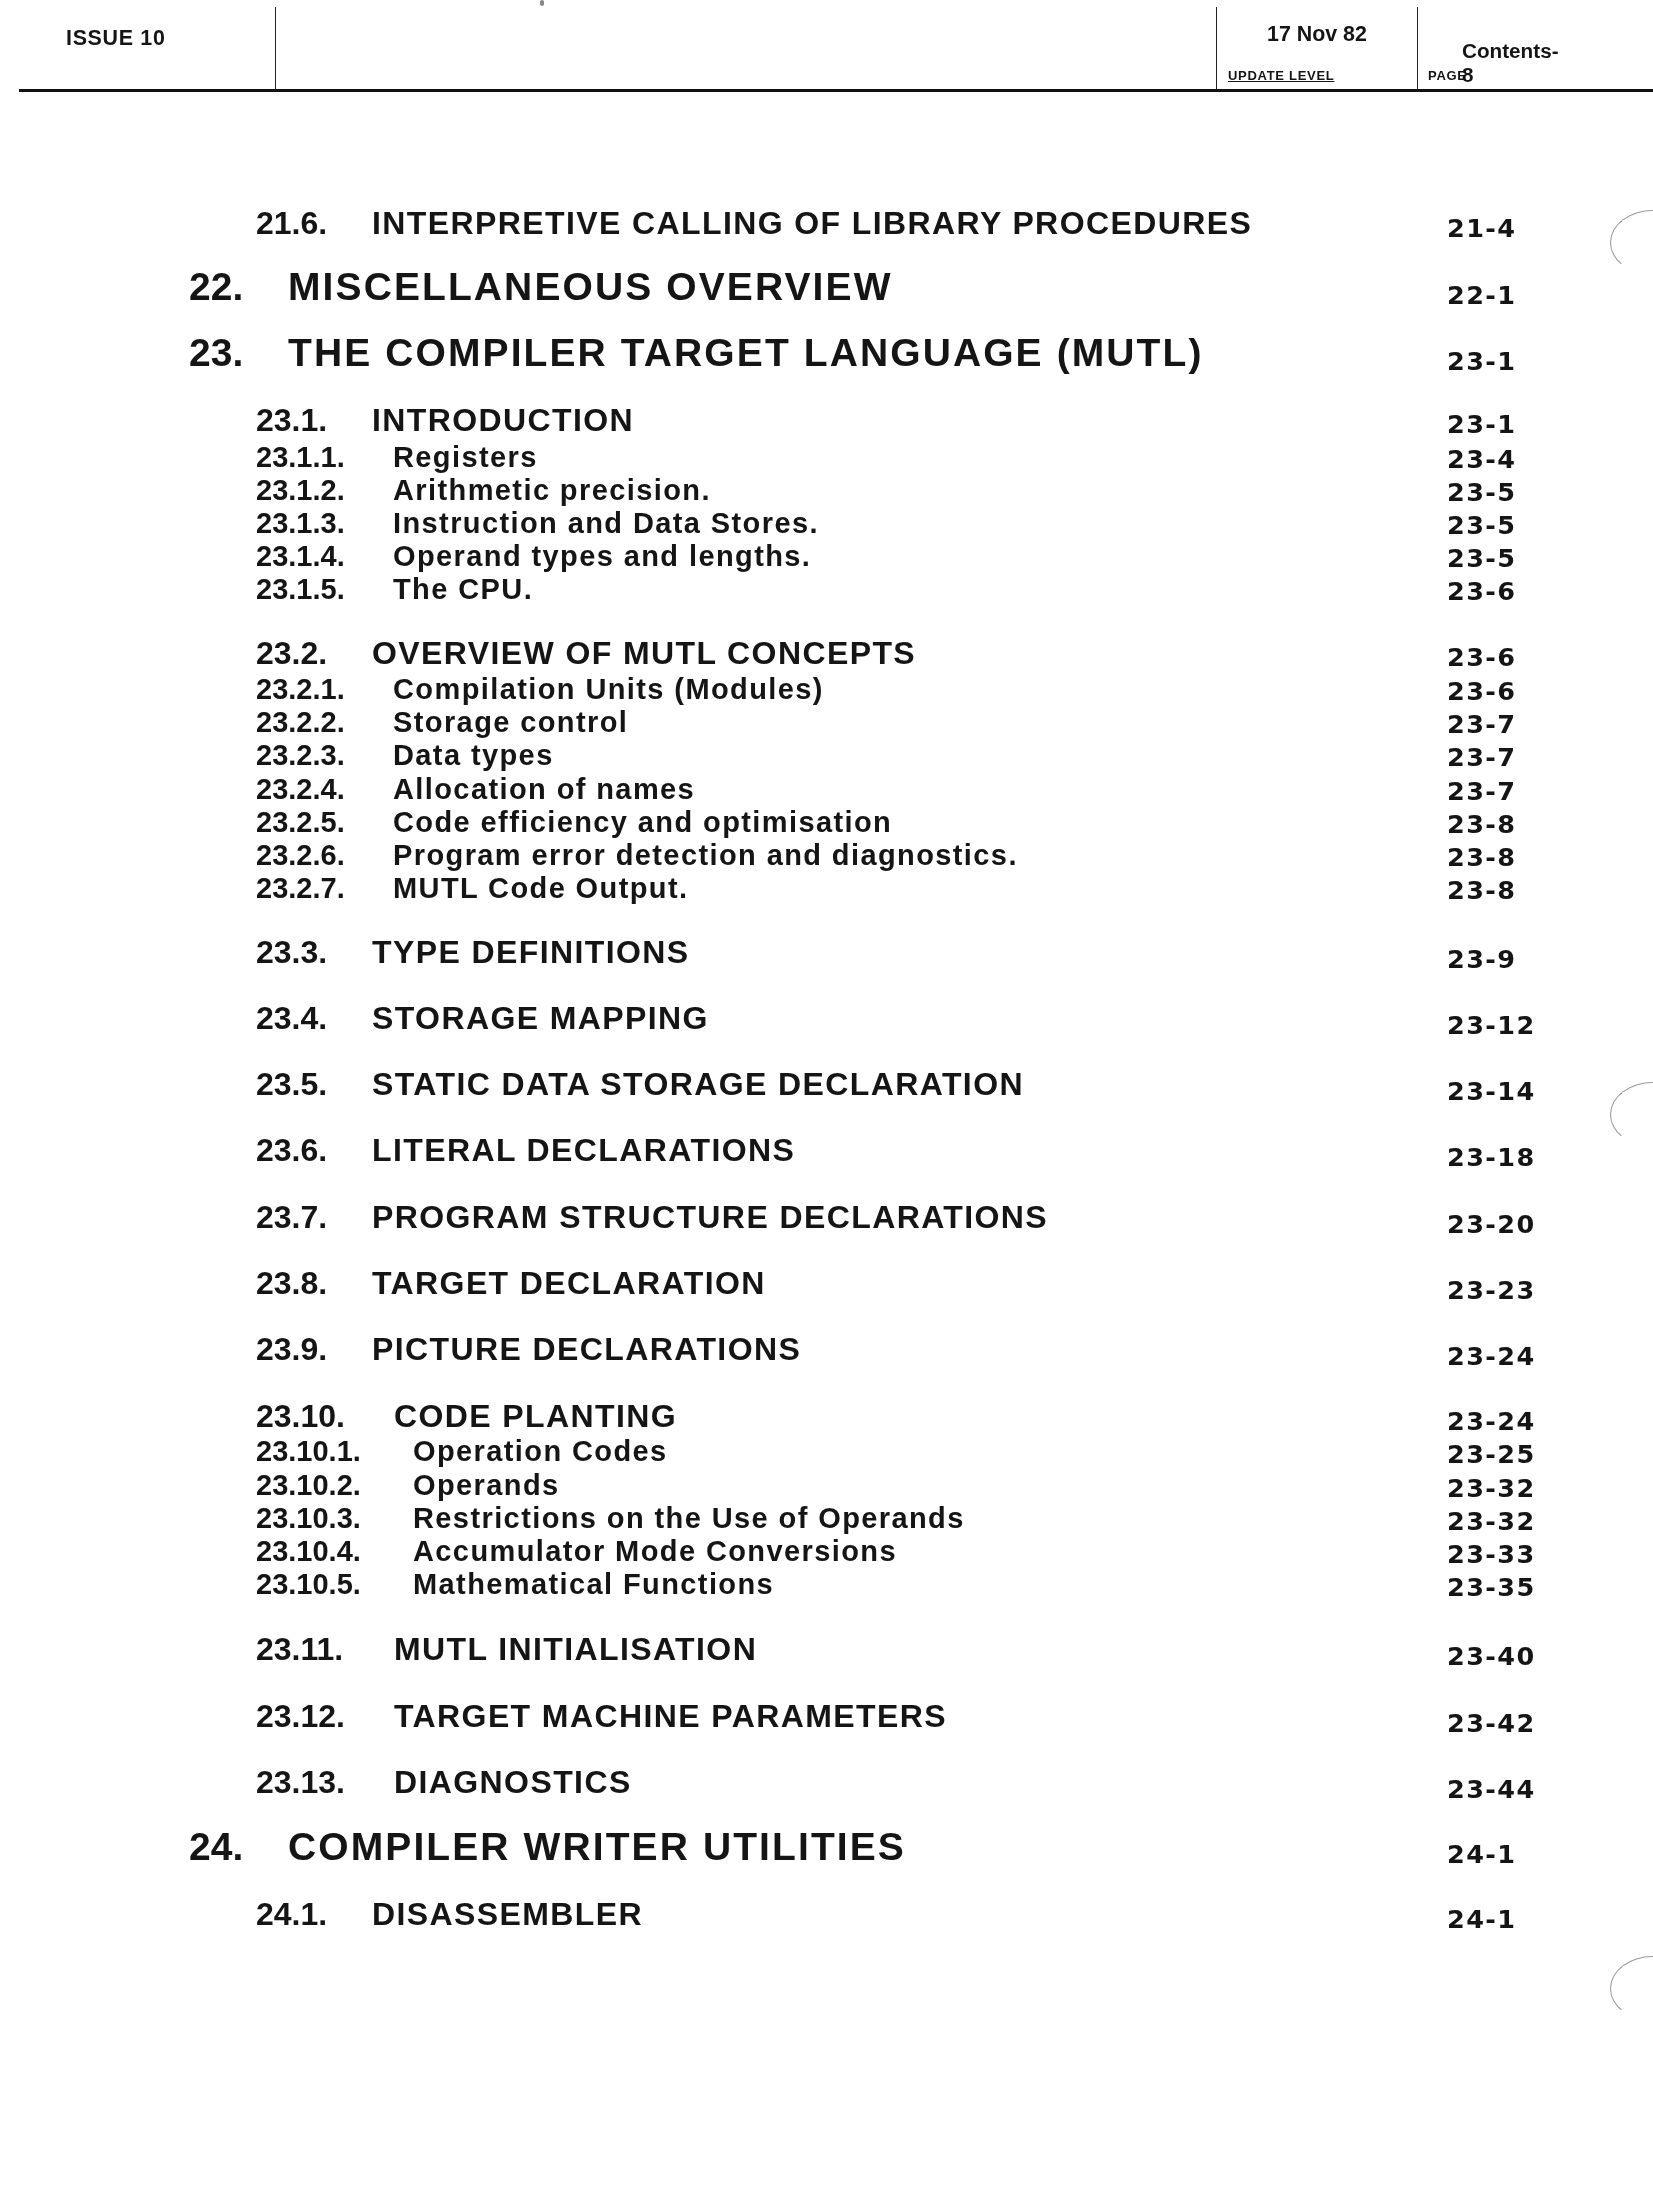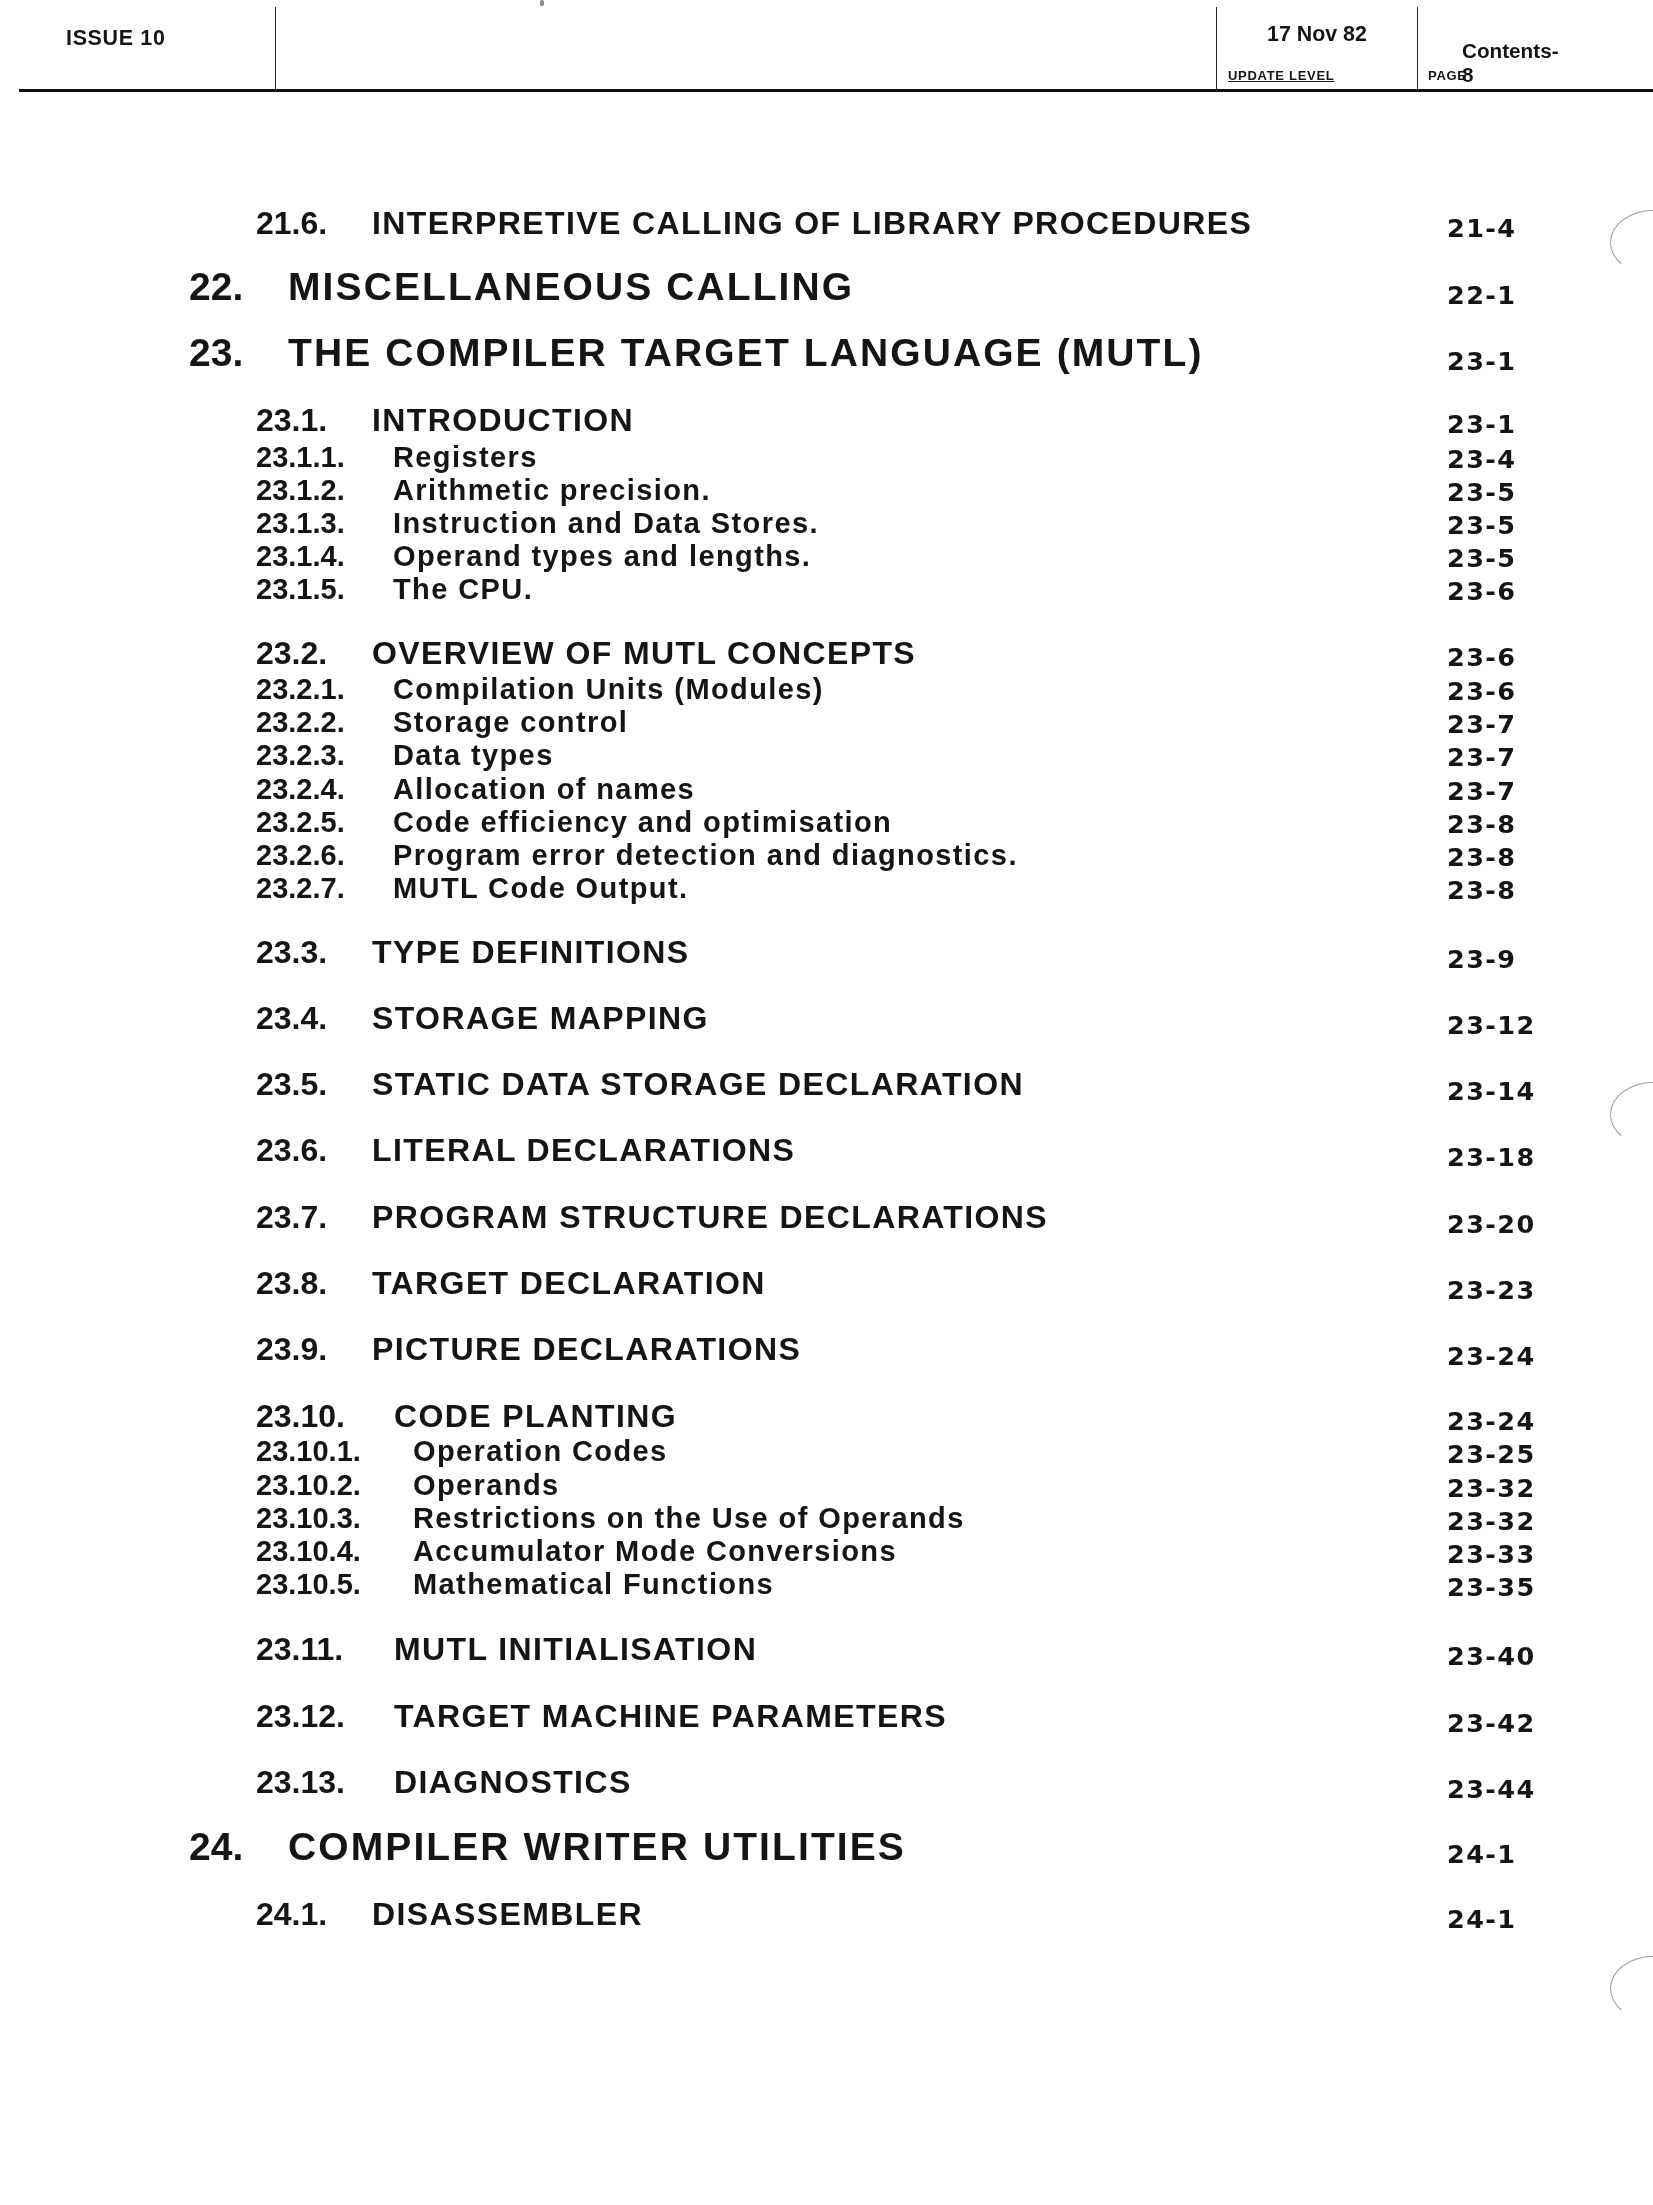--- a/index.html
+++ b/index.html
@@ -59,21 +59,21 @@
 </div>
 
 <div class="toc">
   <div class="row lvl2" style="top:205px">
     <span class="num">21.6.</span>
     <span class="title">INTERPRETIVE CALLING OF LIBRARY PROCEDURES</span>
     <span class="pg" style="top:8.3px">21-4</span>
   </div>
   <div class="row lvl1" style="top:265px">
     <span class="num">22.</span>
-    <span class="title">MISCELLANEOUS CALLING</span>
+    <span class="title">MISCELLANEOUS OVERVIEW</span>
     <span class="pg" style="top:15px">22-1</span>
   </div>
   <div class="row lvl1" style="top:331px">
     <span class="num">23.</span>
     <span class="title">THE COMPILER TARGET LANGUAGE (MUTL)</span>
     <span class="pg" style="top:15px">23-1</span>
   </div>
 
   <div class="row lvl2" style="top:402px">
     <span class="num">23.1.</span>

